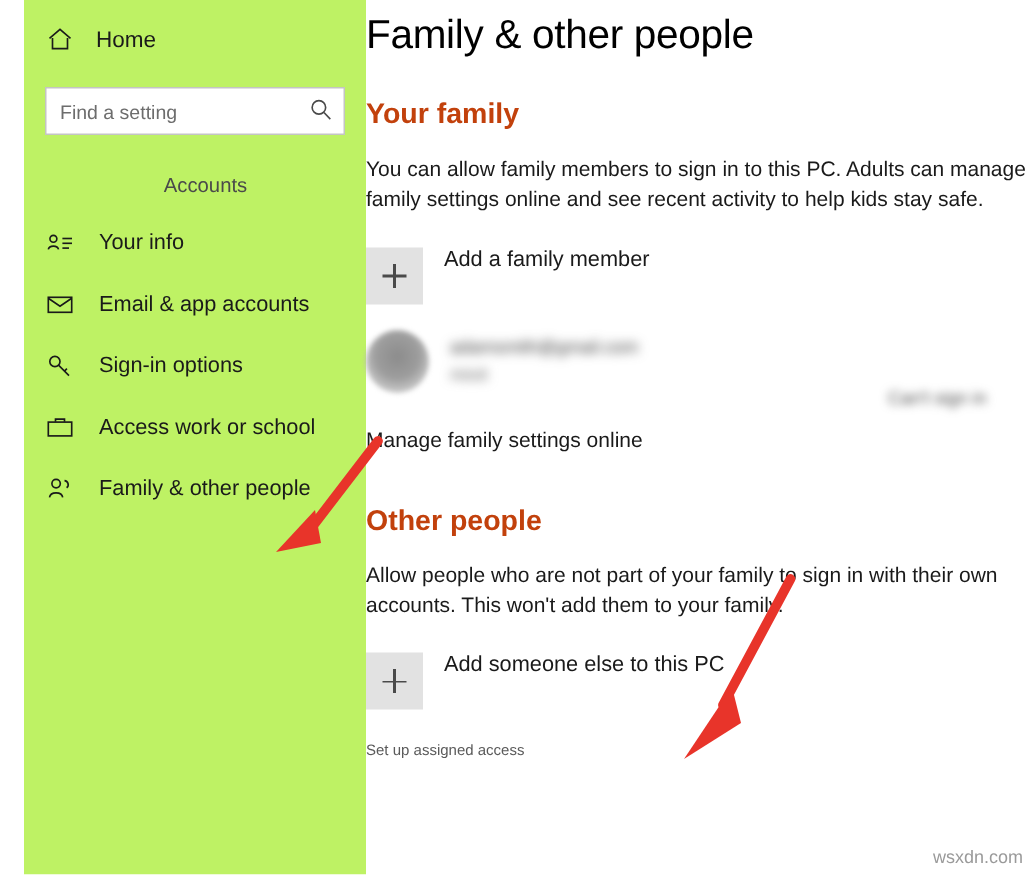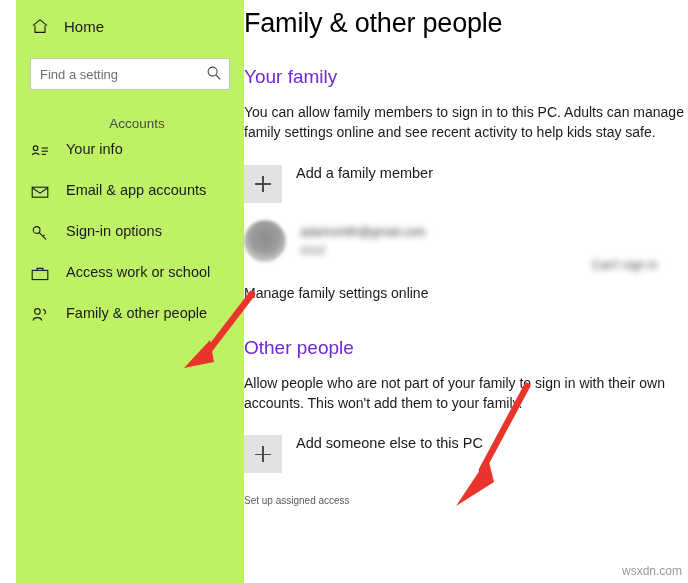--- a/index.html
+++ b/index.html
@@ -74,20 +74,21 @@
     height: 16px;
   }
   .section-head {
     margin: 26px 0 10px 14px;
     font-size: 13.5px;
     color: #4a4a4a;
     text-align: center;
   }
   .nav-item {
     display: flex;
+    align-items: center;
     height: 41px;
     padding-left: 14px;
     gap: 16px;
     cursor: default;
   }
   .nav-item .nav-label {
     font-size: 14.5px;
     color: #1a1a1a;
     white-space: nowrap;
   }
@@ -109,22 +110,22 @@
   }
   .page-title {
     font-size: 27px;
     font-weight: normal;
     color: #000;
     margin: 8px 0 0 0;
     letter-spacing: -0.2px;
   }
   .sub-title {
     font-size: 19px;
-    font-weight: normal;
-    color: #6d28d9;
+    font-weight: bold;
+    color: #c2410c;
     margin: 27px 0 0 0;
   }
   .body-text {
     font-size: 14px;
     line-height: 1.45;
     color: #1a1a1a;
     margin: 14px 0 0 0;
     width: 440px;
   }
   .add-row {

